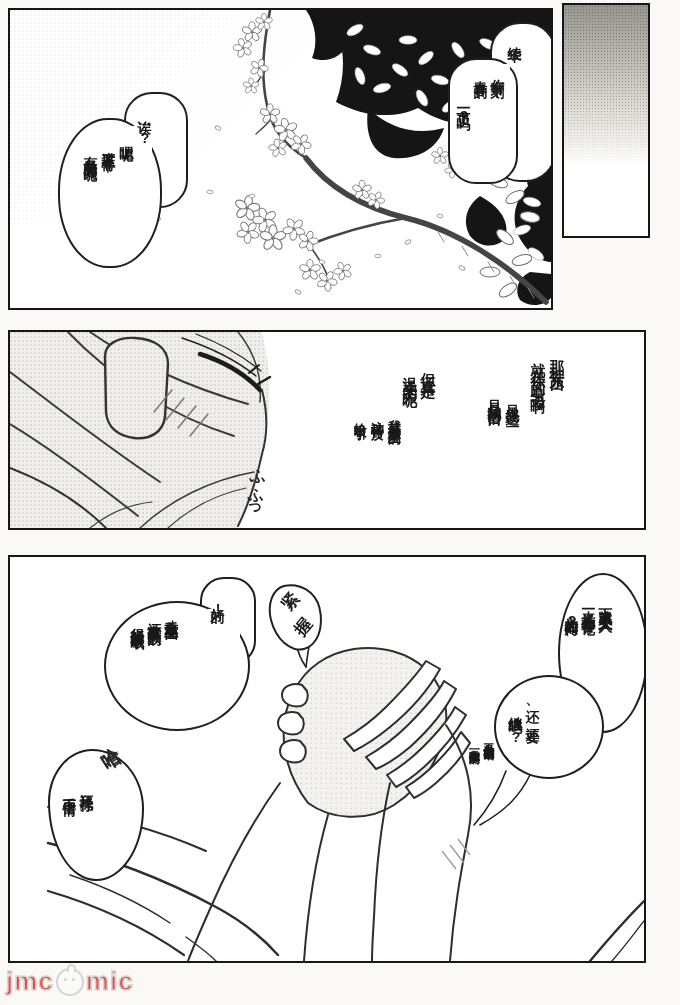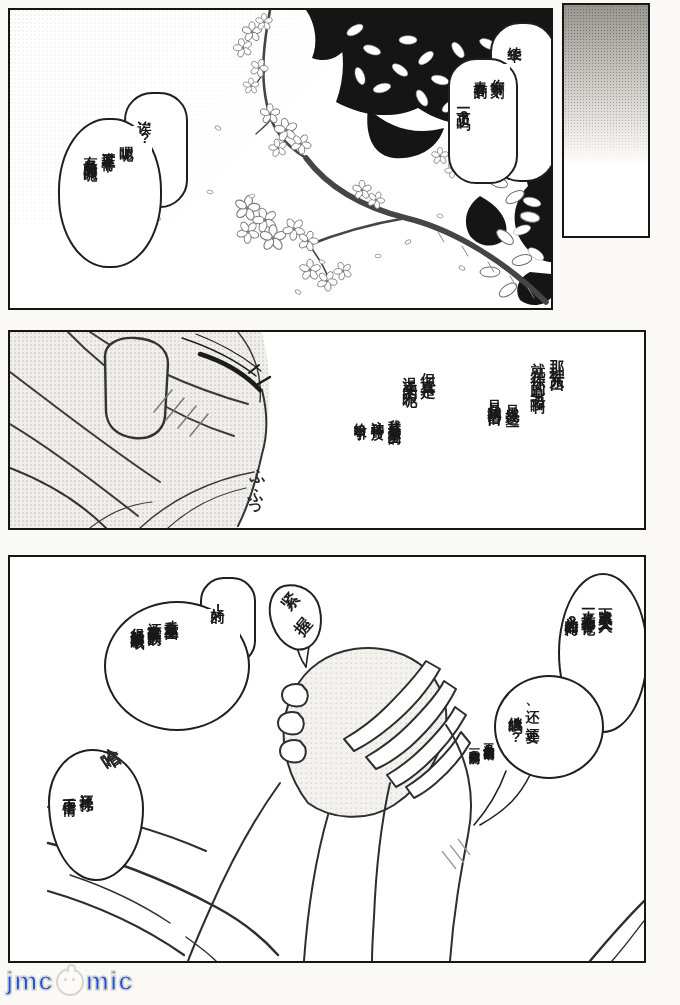--- a/index.html
+++ b/index.html
@@ -16,21 +16,21 @@
   svg{position:absolute;left:0;top:0;}
   .bubble{position:absolute;background:#fff;border:2px solid #1f1f1f;z-index:2;}
   .patch{position:absolute;background:#fff;z-index:3;}
   .vtext{position:absolute;writing-mode:vertical-rl;text-orientation:upright;font-weight:700;color:#191919;z-index:5;white-space:nowrap;}
   .vcol{display:block;}
   .sfx{position:absolute;z-index:5;color:#2a2a2a;font-weight:700;writing-mode:vertical-rl;text-orientation:upright;}
   .grip{position:absolute;left:260px;top:26px;width:48px;height:64px;background:#fff;border:2px solid #222;
         border-radius:42% 58% 50% 50%/45% 45% 55% 55%;transform:rotate(-14deg);z-index:4;}
   .grip span{position:absolute;font-size:17px;font-weight:800;color:#1d1d1d;transform:rotate(-36deg);}
   .wm{position:absolute;left:6px;top:966px;display:flex;align-items:center;gap:2px;z-index:9;
-      font-weight:800;font-size:26px;letter-spacing:1px;color:#1d4ed8;
+      font-weight:800;font-size:26px;letter-spacing:1px;color:#ef4444;
       -webkit-text-stroke:1.6px #d7d5d0;text-stroke:1.6px #d7d5d0;}
   .wm-mascot{display:inline-block;width:24px;height:24px;border-radius:50%;border:2.5px solid #d7d5d0;background:#fbfaf8;position:relative;}
   .wm-mascot .eye{position:absolute;width:3px;height:3px;border-radius:50%;background:#d7d5d0;top:8px;}
   .wm-mascot .eye.l{left:6px;} .wm-mascot .eye.r{left:14px;}
   .wm-mascot .tuft{position:absolute;width:5px;height:6px;border-radius:50% 50% 0 0;border:2px solid #d7d5d0;border-bottom:none;left:9px;top:-6px;background:#fbfaf8;}
 </style>
 </head>
 <body>
 
 <div class="page">

